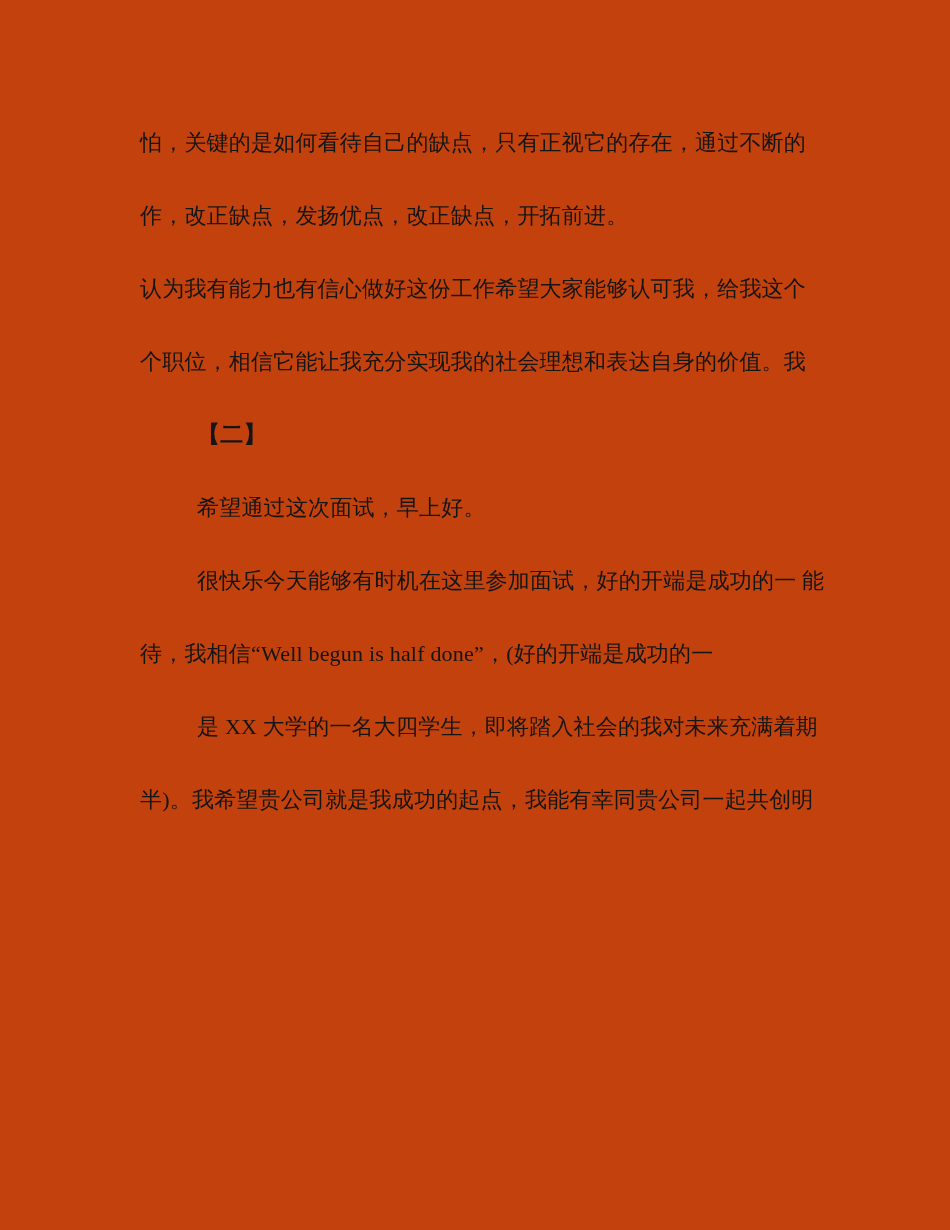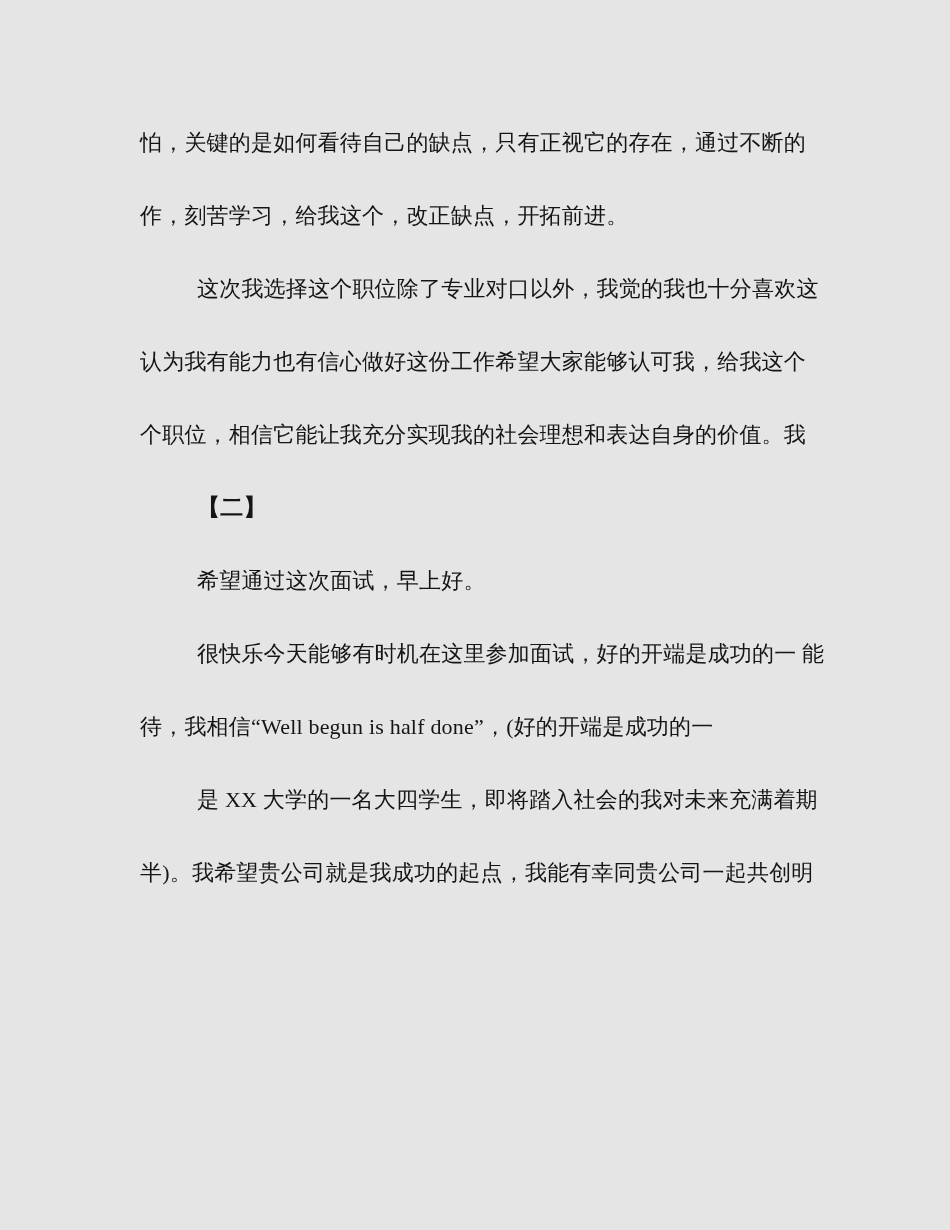--- a/index.html
+++ b/index.html
@@ -4,21 +4,21 @@
 <style>
   html, body {
     margin: 0;
     padding: 0;
     background: #ffffff;
   }
   .page {
     position: relative;
     width: 950px;
     height: 1230px;
-    background: #e5e5e5;
+    background: #c2410c;
     overflow: hidden;
     font-family: "Liberation Serif", "DejaVu Serif", serif;
   }
   .doc {
     position: absolute;
     left: 140px;
     top: 106px;
     width: 712px;
   }
   .line {
@@ -38,22 +38,21 @@
     font-weight: bold;
     font-size: 23px;
   }
 </style>
 </head>
 <body>
 
 <div class="page">
   <div class="doc">
       <div class="line">怕，关键的是如何看待自己的缺点，只有正视它的存在，通过不断的</div>
-      <div class="line">作，刻苦学习，给我这个，改正缺点，开拓前进。</div>
-      <div class="line indent">这次我选择这个职位除了专业对口以外，我觉的我也十分喜欢这</div>
+      <div class="line">作，改正缺点，发扬优点，改正缺点，开拓前进。</div>
       <div class="line">认为我有能力也有信心做好这份工作希望大家能够认可我，给我这个</div>
       <div class="line">个职位，相信它能让我充分实现我的社会理想和表达自身的价值。我</div>
       <div class="line indent bold">【二】</div>
       <div class="line indent">希望通过这次面试，早上好。</div>
       <div class="line indent">很快乐今天能够有时机在这里参加面试，好的开端是成功的一 能</div>
       <div class="line">待，我相信“Well begun is half done”，(好的开端是成功的一</div>
       <div class="line indent">是 XX 大学的一名大四学生，即将踏入社会的我对未来充满着期</div>
       <div class="line">半)。我希望贵公司就是我成功的起点，我能有幸同贵公司一起共创明</div>
     </div>
 </div>

